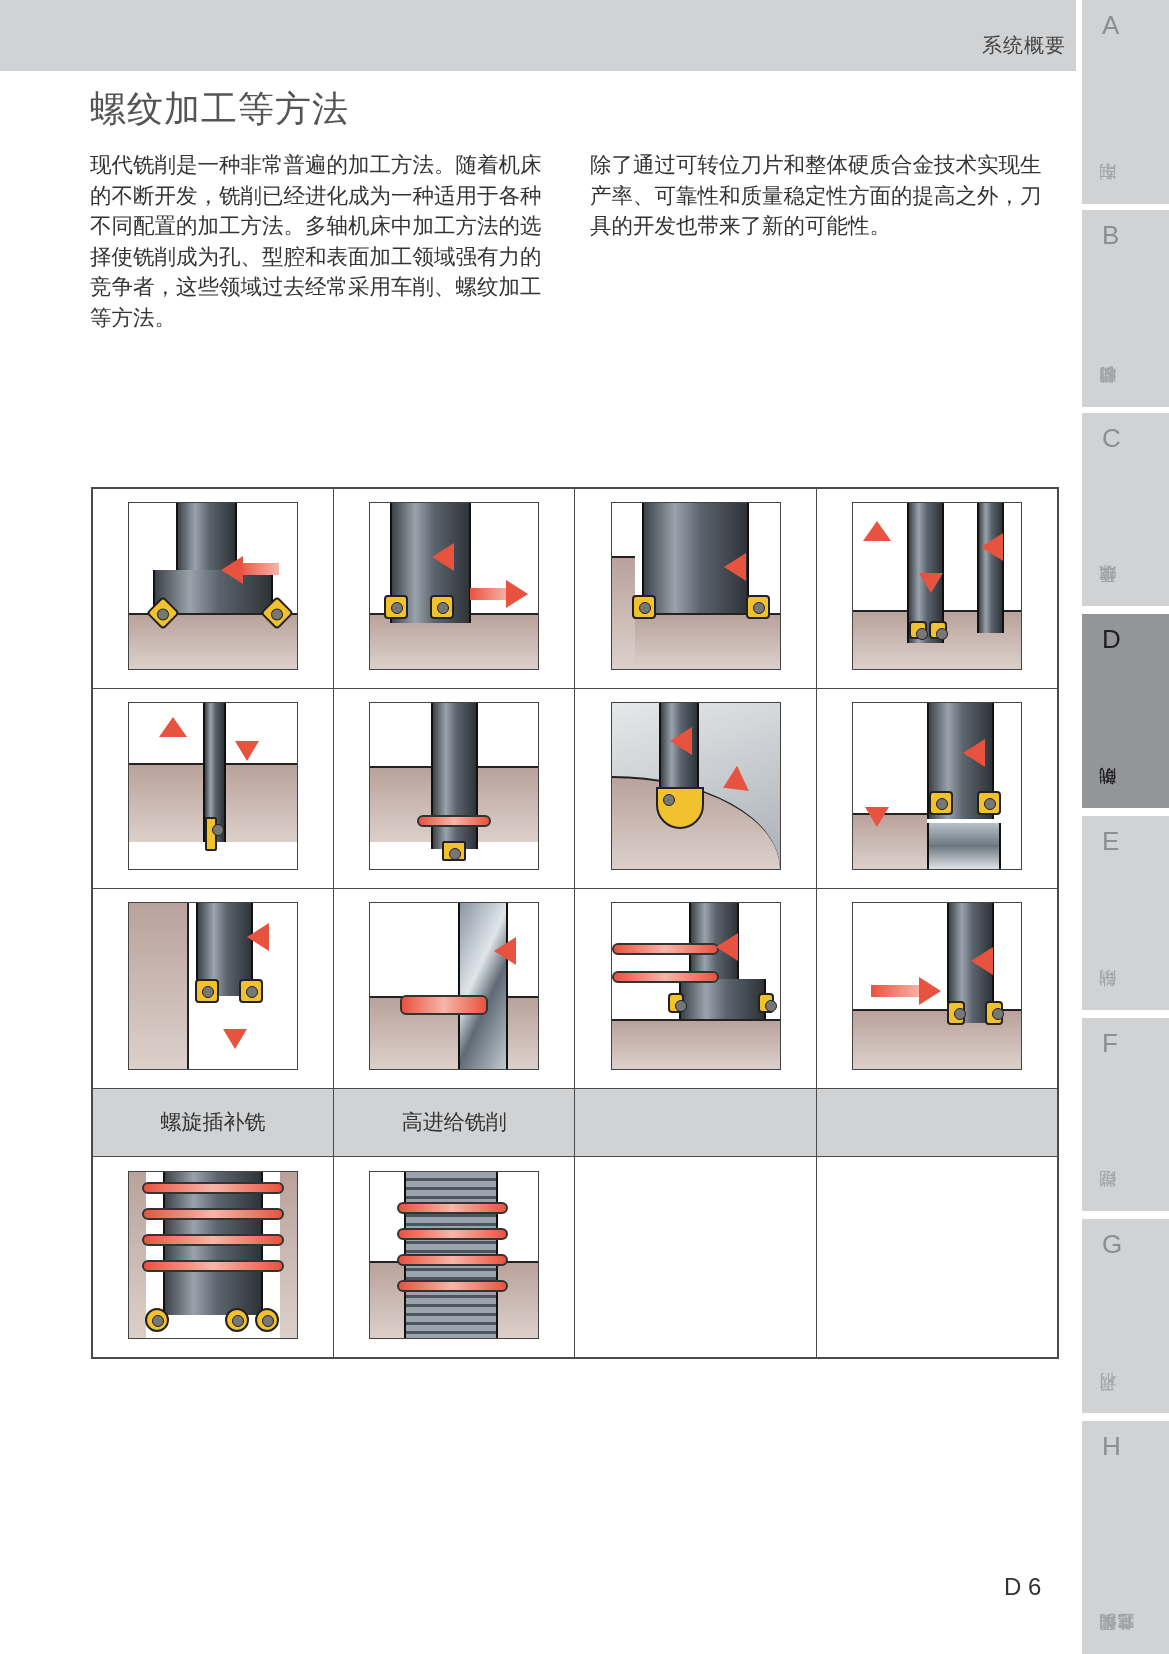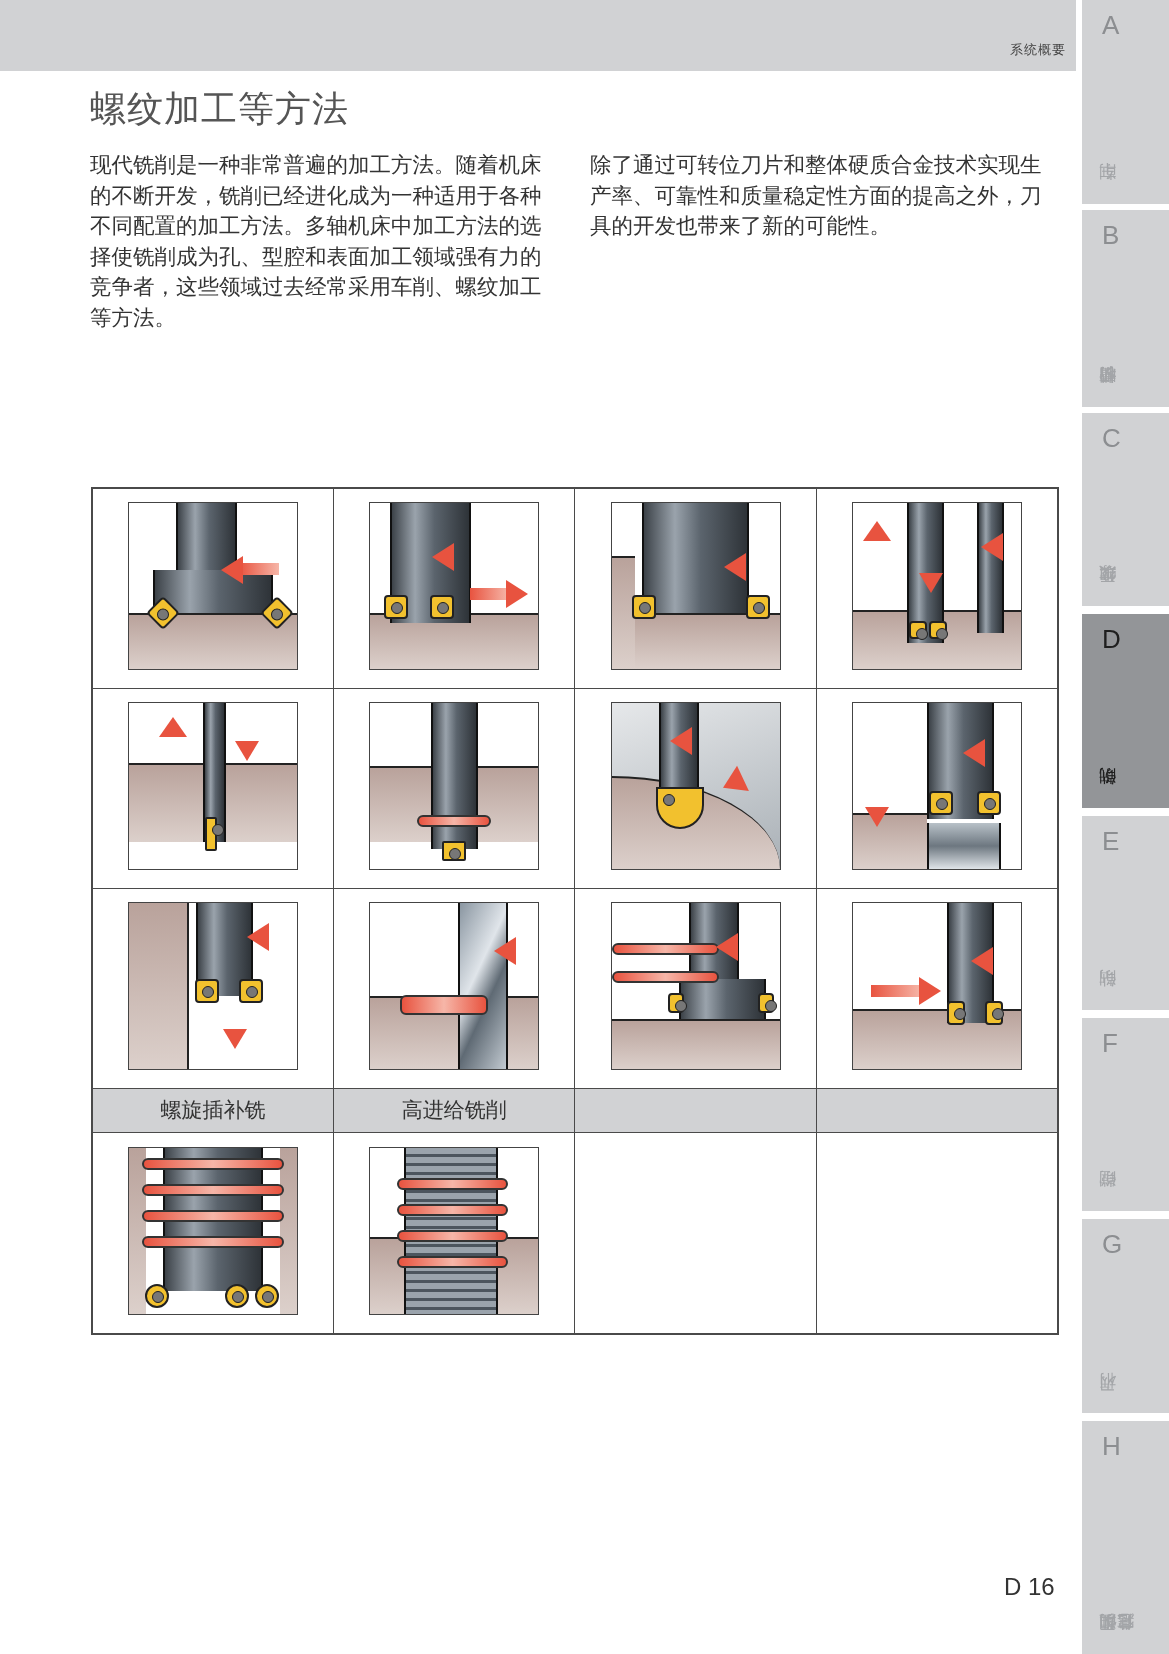--- a/index.html
+++ b/index.html
@@ -1,32 +1,32 @@
 <!DOCTYPE html>
 <html><head>
 <meta charset="utf-8">
 <style>
   * { box-sizing: border-box; margin: 0; padding: 0; }
   html, body { width: 1169px; height: 1654px; background: #ffffff; overflow: hidden; }
   body { position: relative; font-family: "DejaVu Sans", "Liberation Sans", sans-serif; color: #333; }
 
   .top-band { position: absolute; left: 0; top: 0; width: 1076px; height: 71px; background: #d1d2d4; }
-  .section-label { position: absolute; right: 10px; bottom: 12px; font-size: 13px; color: #444; letter-spacing: 1px; }
+  .section-label { position: absolute; right: 10px; bottom: 12px; font-size: 20px; color: #444; letter-spacing: 1px; }
 
   .page-title { position: absolute; left: 90px; top: 85px; font-size: 36px; color: #555; font-weight: normal; letter-spacing: 1px; }
 
   .intro { position: absolute; top: 150px; font-family: "DejaVu Serif", "Liberation Serif", serif; font-size: 21.5px; line-height: 30.5px; color: #333; }
   .intro-left { left: 90px; width: 455px; }
   .intro-right { left: 590px; width: 455px; }
 
   .ops-table { position: absolute; left: 91px; top: 487px; width: 968px; border-collapse: collapse; border: 2px solid #4a4a4a; }
   .ops-table td { border: 1.5px solid #4a4a4a; width: 242px; text-align: center; vertical-align: middle; }
   .hdr td { background: #d1d2d4; height: 62px; font-family: "DejaVu Serif", "Liberation Serif", serif; font-size: 21px; color: #333; }
   .img-row td { height: 200px; background: #fff; }
-  .row4 .hdr-cell { height: 44px; }
+  .row4 .hdr-cell { height: 68px; }
   .row4-img td { height: 202px; }
 
   .illus { display: inline-block; width: 170px; height: 168px; border: 1.3px solid #444; position: relative; overflow: hidden; background: #fff; }
   .illus .ground { position: absolute; left: 0; right: 0; bottom: 0; height: 34%; background: linear-gradient(#b9a29b, #dcd0cb); border-top: 2px solid #222; }
   .illus .tool { position: absolute; top: 0; width: 36%; left: 28%; height: 72%; background: linear-gradient(90deg, #3c4248, #9aa3ac 30%, #5b646d 55%, #2e3338); border-left: 2px solid #111; border-right: 2px solid #111; }
   .illus .insert { position: absolute; width: 24px; height: 24px; background: #f2c12e; border: 2px solid #222; border-radius: 4px; }
   .illus .insert::after { content: ""; position: absolute; left: 5px; top: 5px; width: 10px; height: 10px; border-radius: 50%; background: #777; border: 1.5px solid #222; }
   .illus .arrow { position: absolute; width: 0; height: 0; border-top: 14px solid transparent; border-bottom: 14px solid transparent; border-right: 22px solid #e8533f; }
   .illus .arrow-body { position: absolute; height: 12px; background: linear-gradient(90deg, #e8533f, #f6b6a8); }
   .illus .arrow-r { border-right: none; border-left: 22px solid #e8533f; }
@@ -228,13 +228,13 @@
     <span class="letter">G</span>
     <span class="tab-text">刀柄</span>
   </div>
   <div class="side-tab" style="top:1421px;height:233px;">
     <span class="letter">H</span>
     <span class="tab-text">切削加工性
 其它信息</span>
   </div>
 </nav>
 
-<div class="page-number">D 16</div>
+<div class="page-number">D 6</div>
 
 </body></html>

